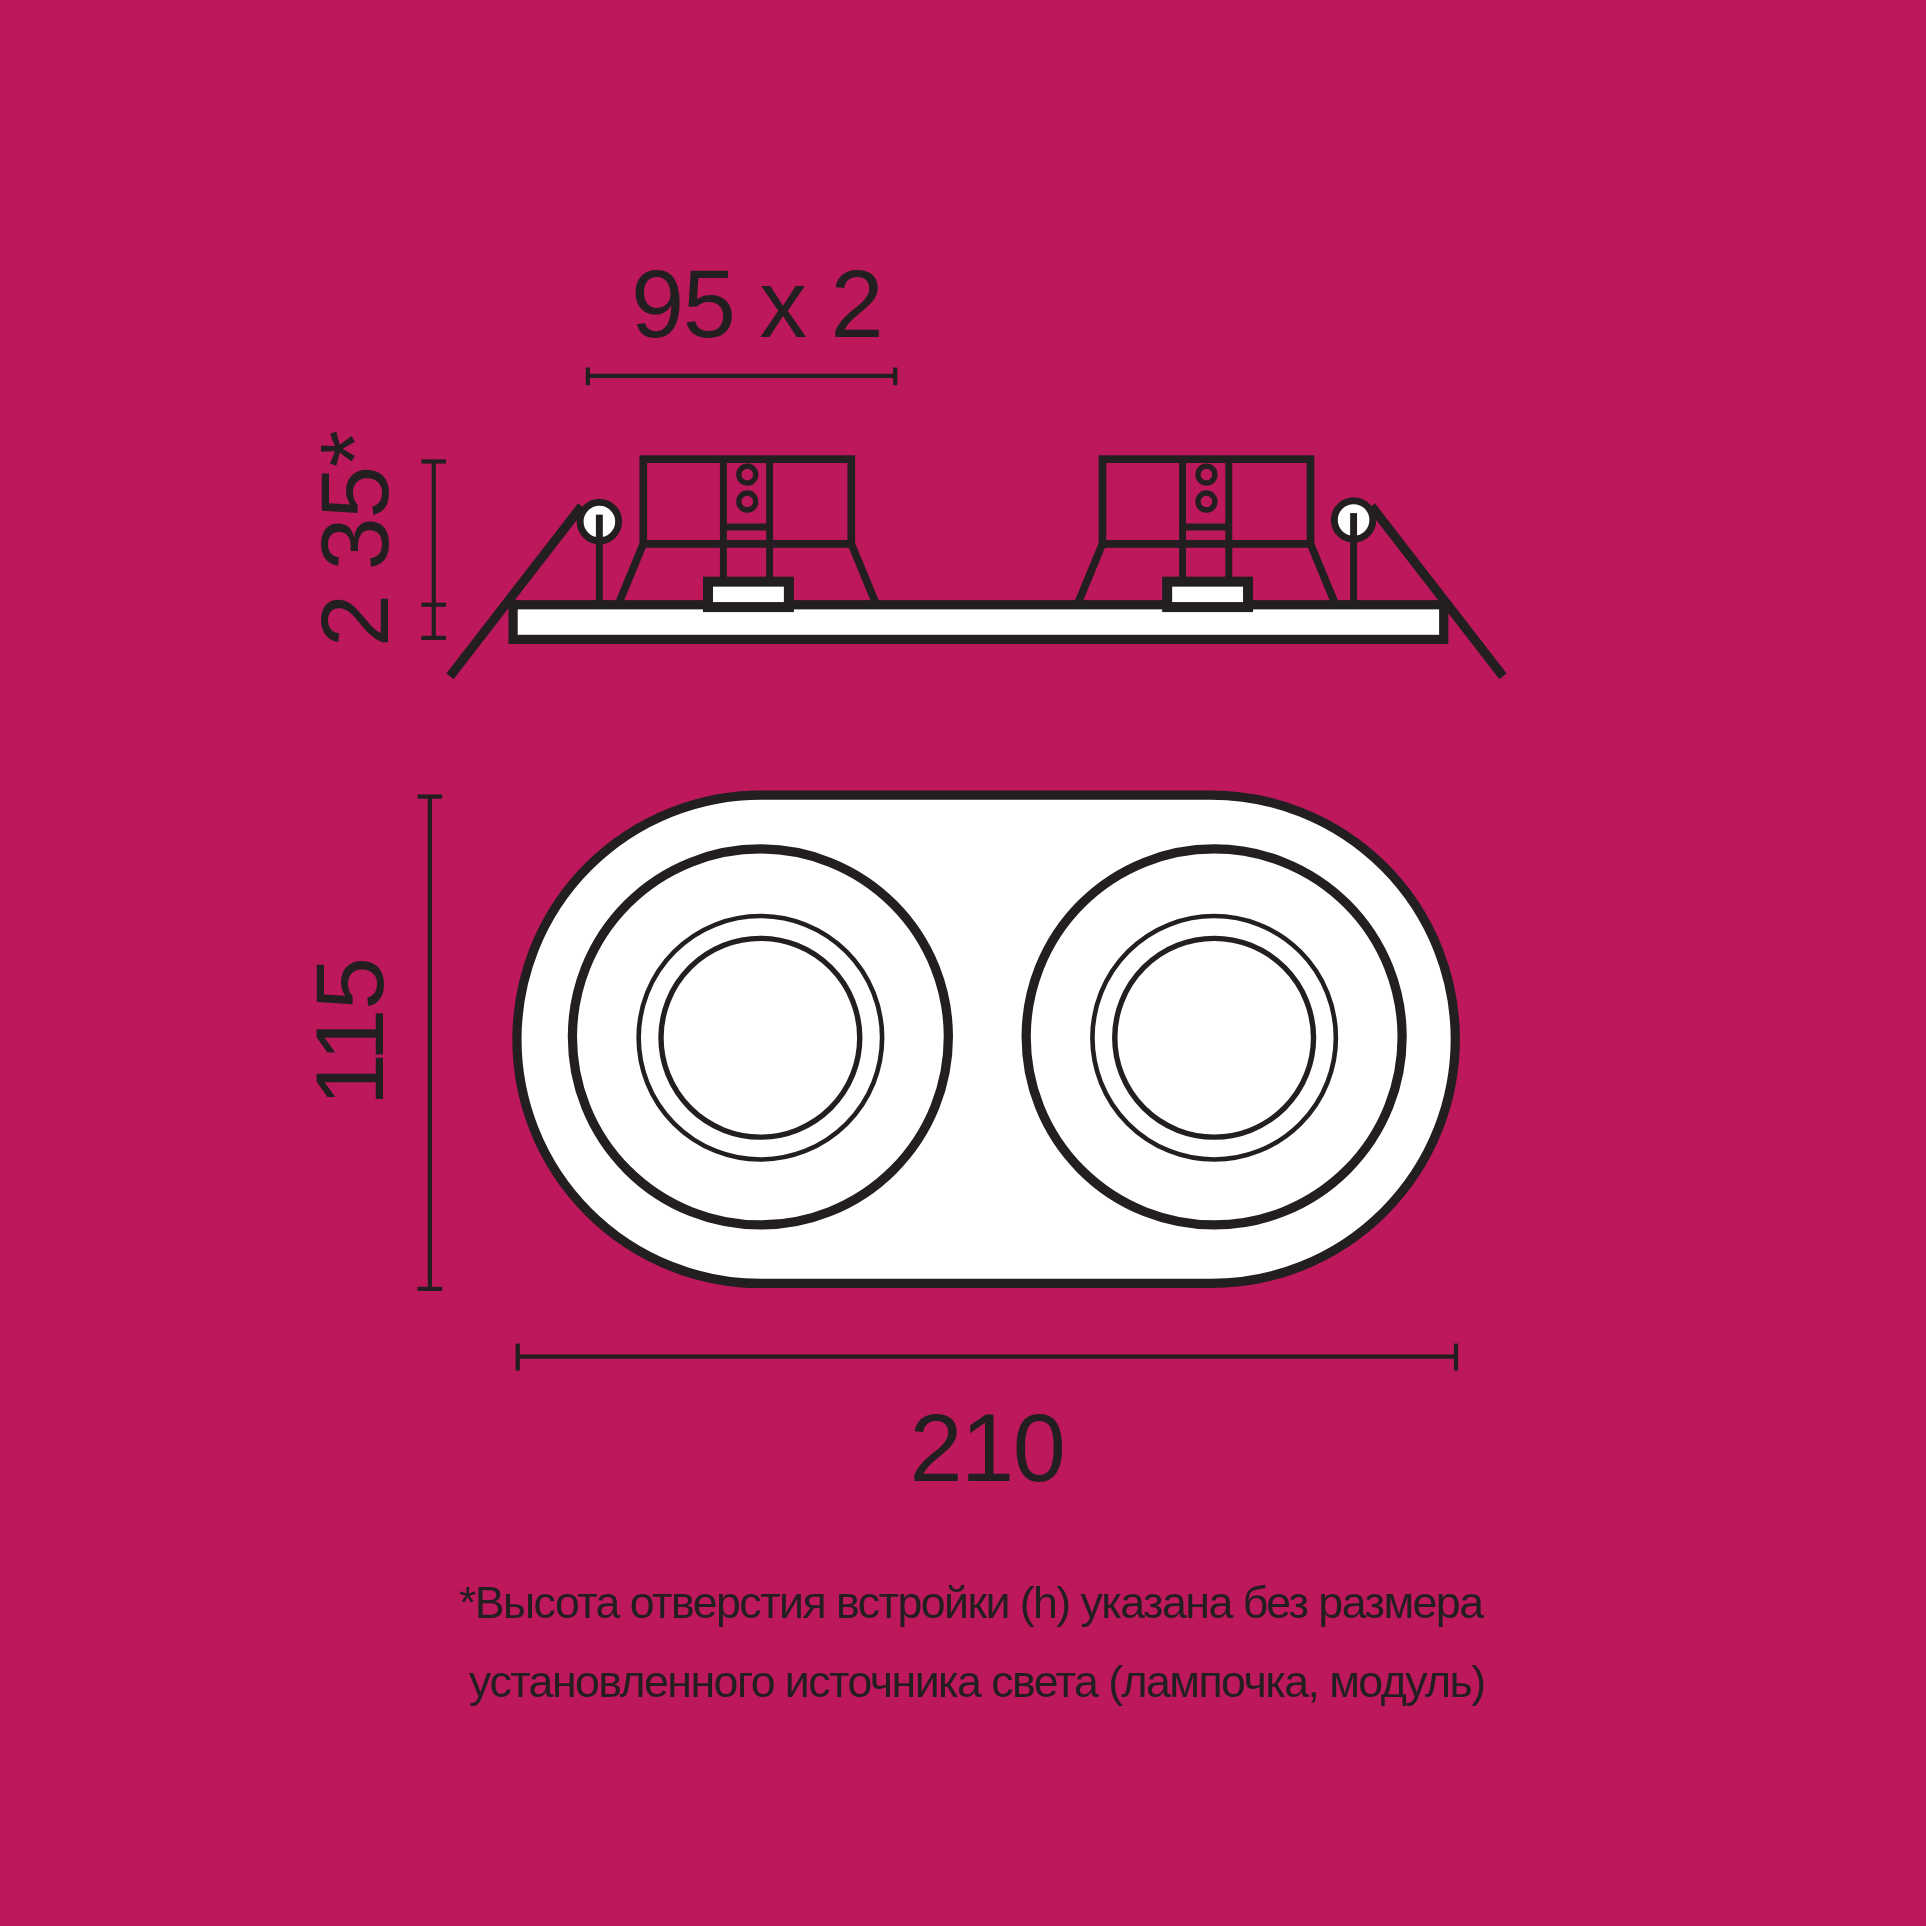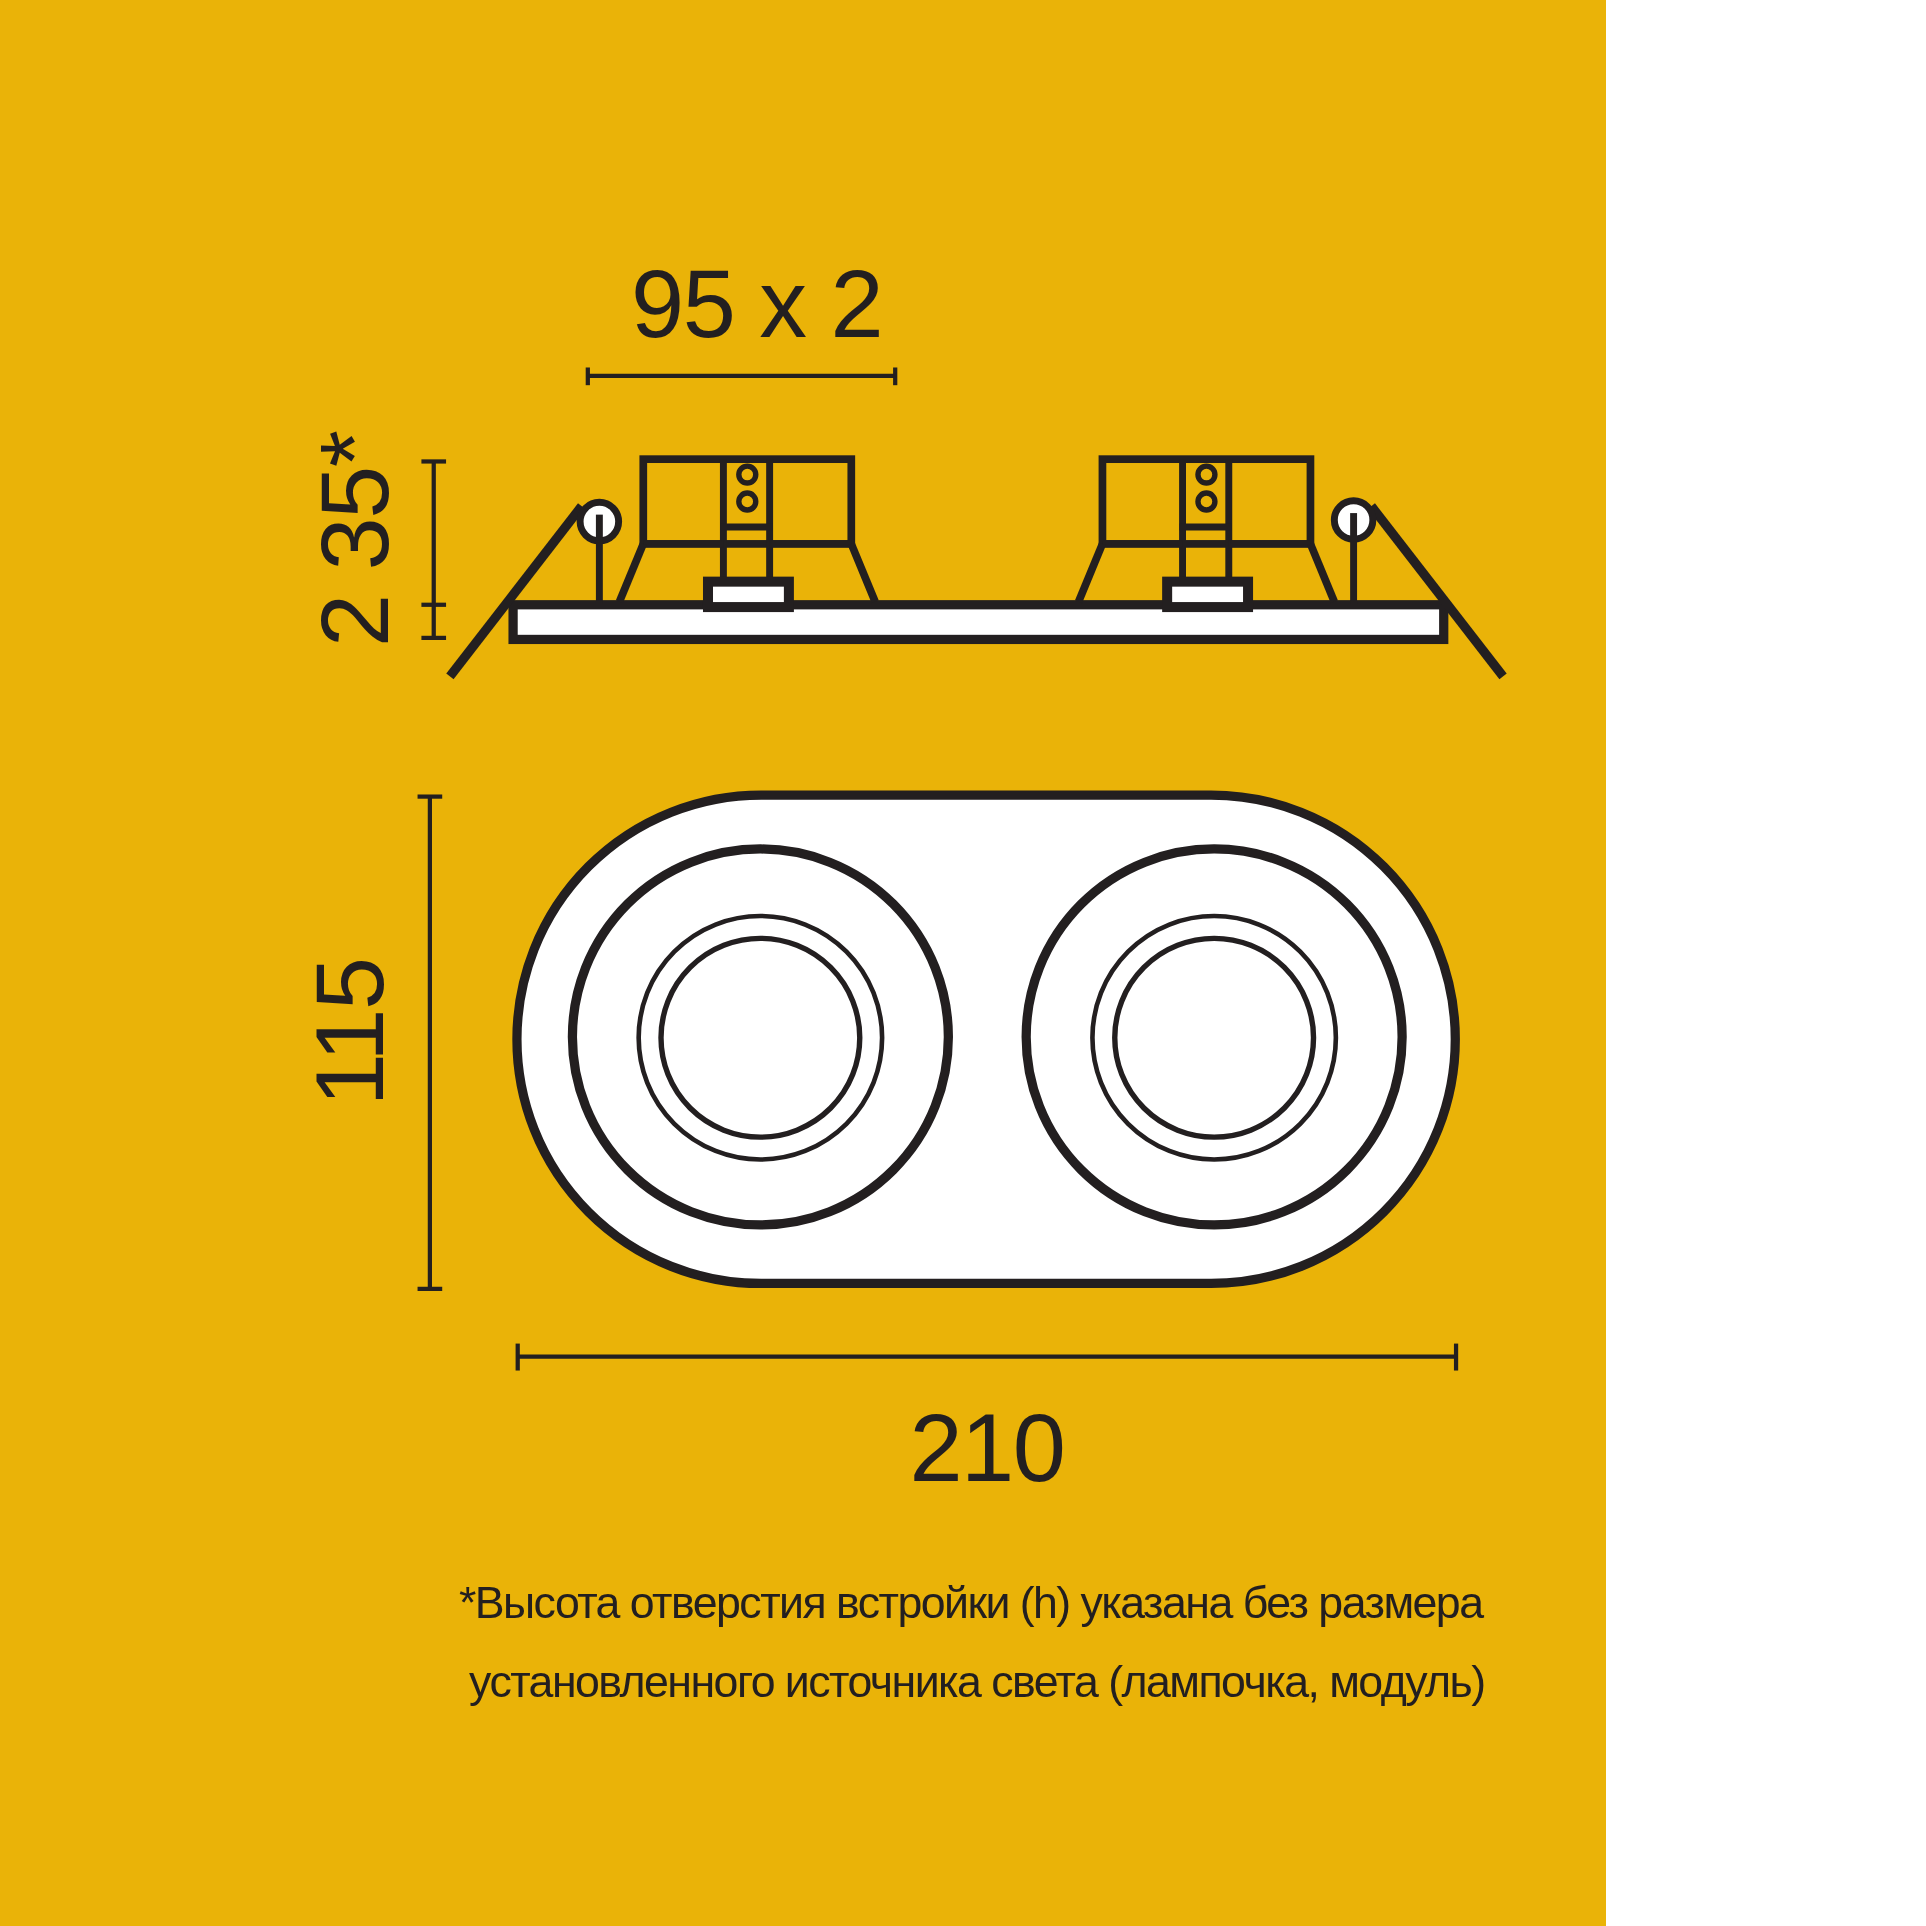--- a/index.html
+++ b/index.html
@@ -2,23 +2,23 @@
 <html style="font-size:12.3px"><head>
 <meta charset="utf-8">
 <style>
   html, body {
     margin: 0;
     padding: 0;
     background: #ffffff;
   }
   .canvas {
     position: relative;
-    width: 1606px;
+    width: 1926px;
     height: 1926px;
-    background: #eab308;
+    background: #be185d;
     overflow: hidden;
   }
   svg { display: block; width: 1926px; height: 1926px; }
 
   
   .ln { stroke: #231f20; fill: none; stroke-linecap: butt; }
   .w13 { stroke-width: 13; }
   .w12 { stroke-width: 12; }
   .w10 { stroke-width: 10; }
   .w9  { stroke-width: 9; }

